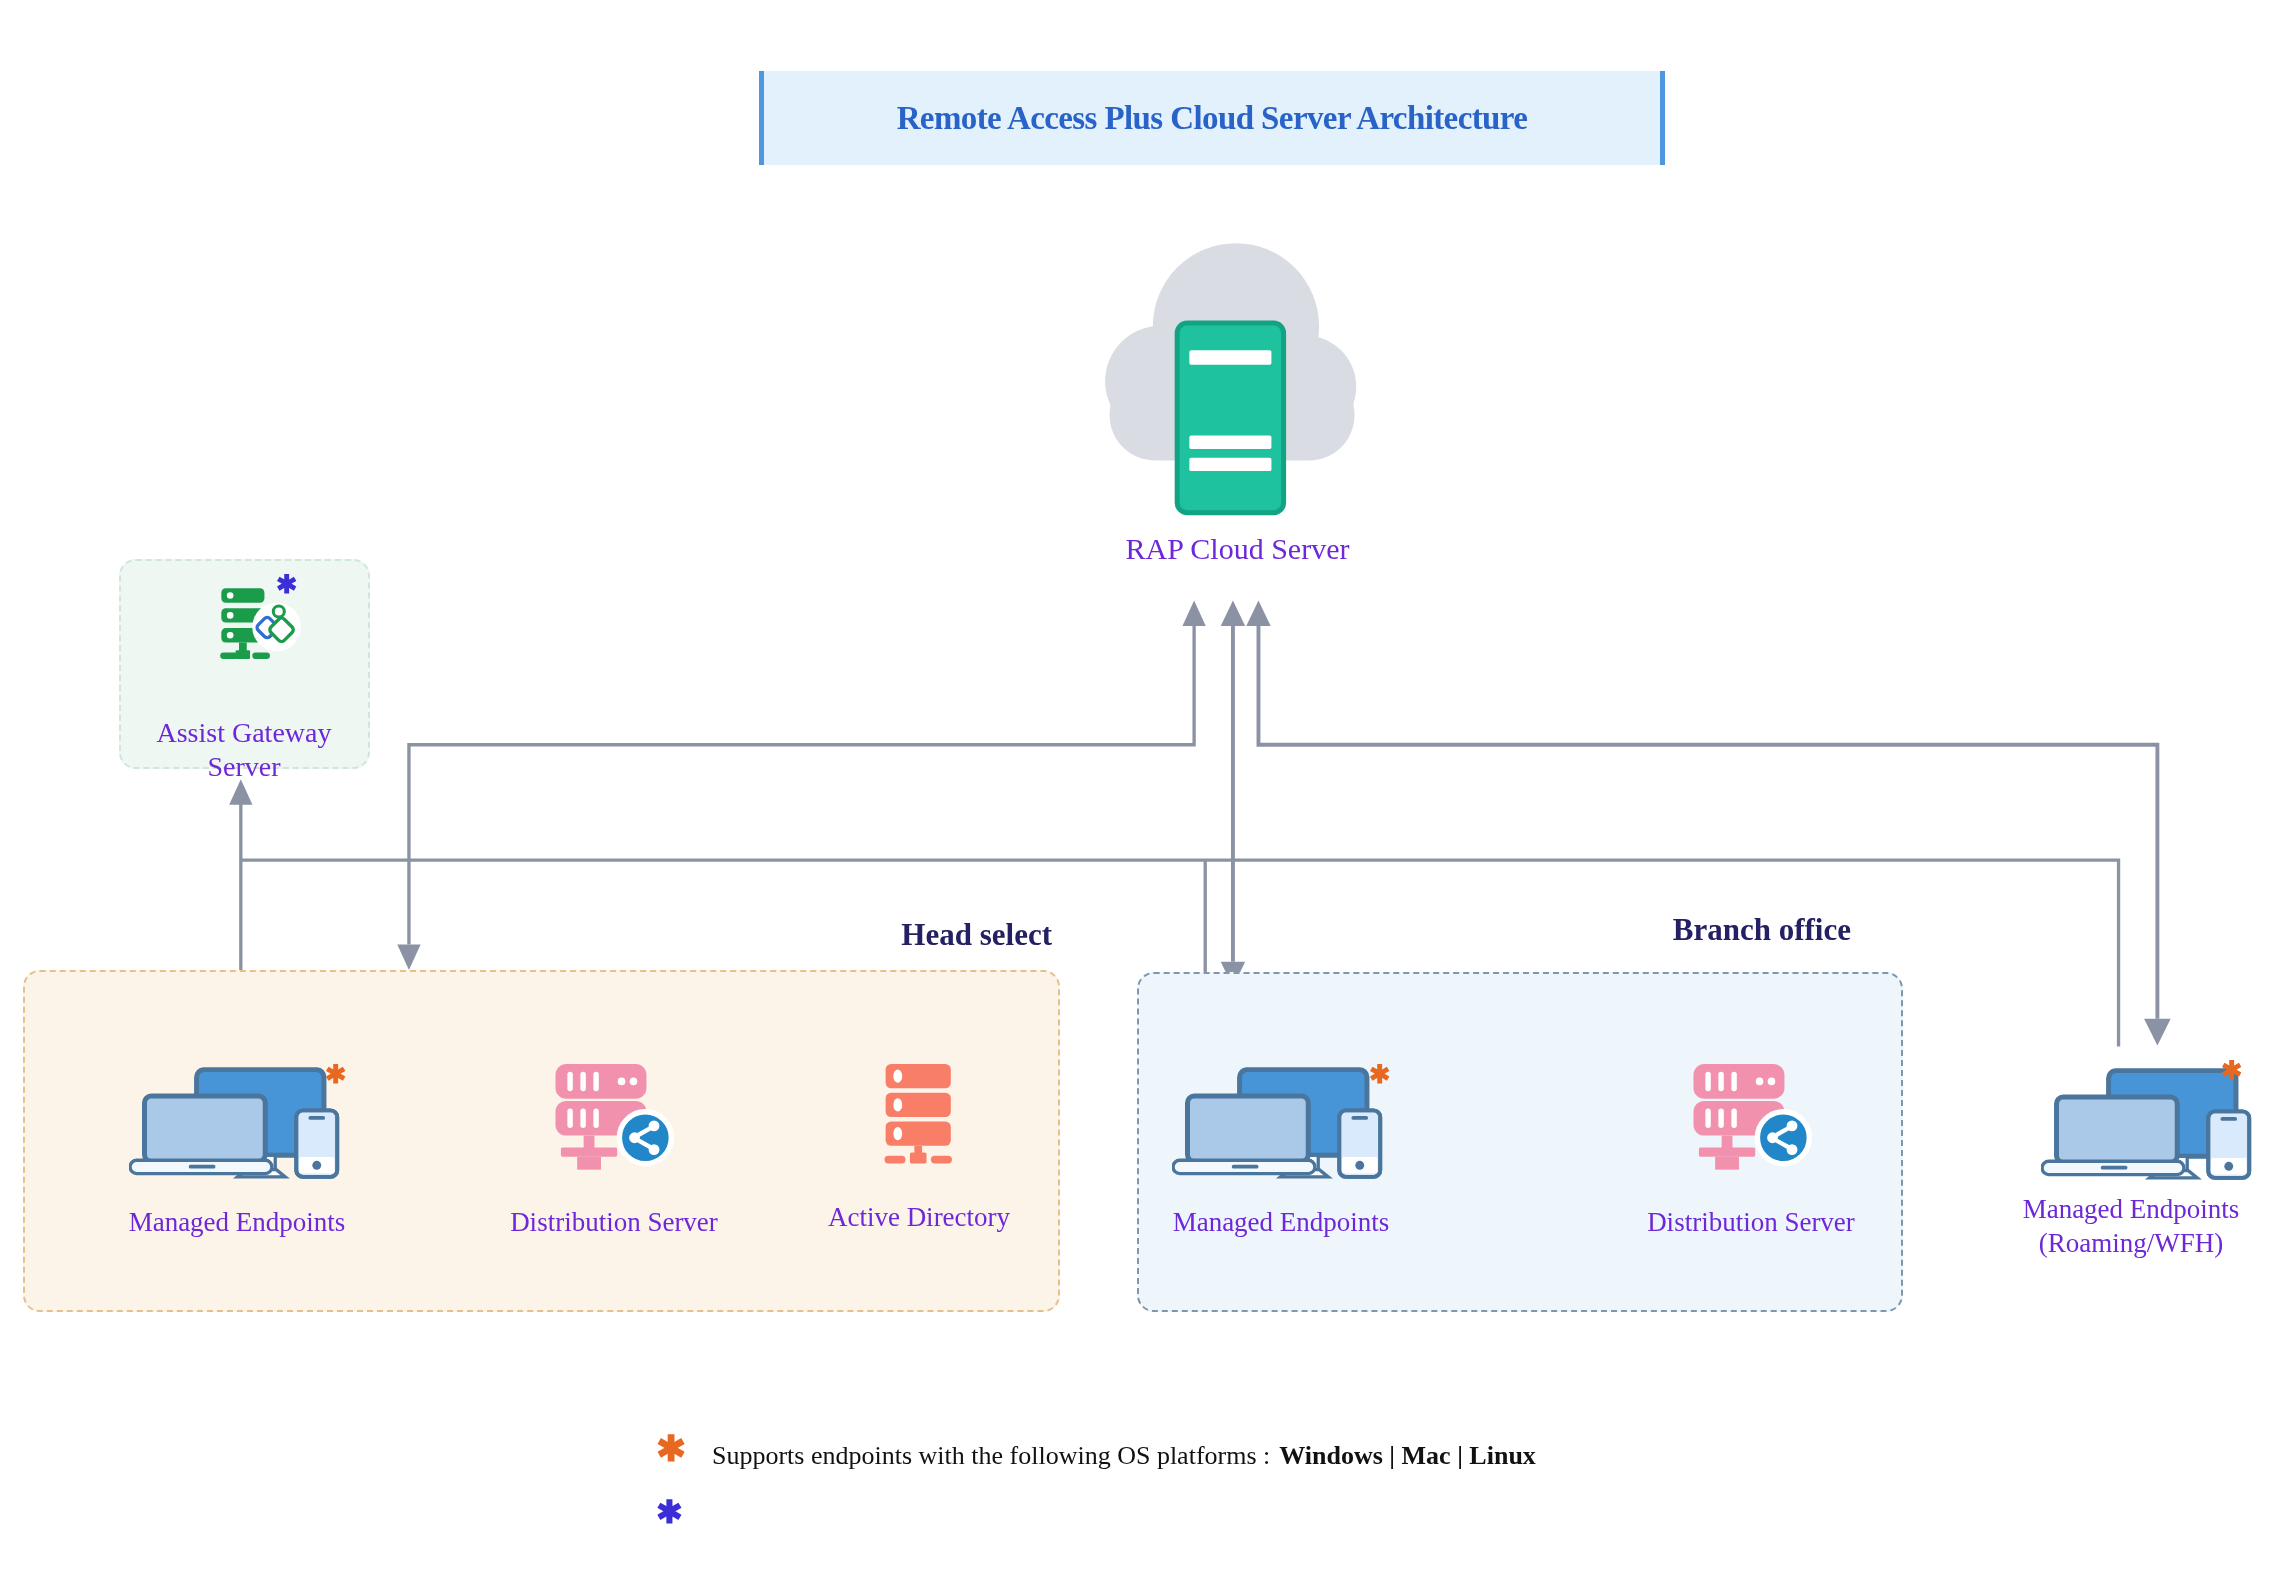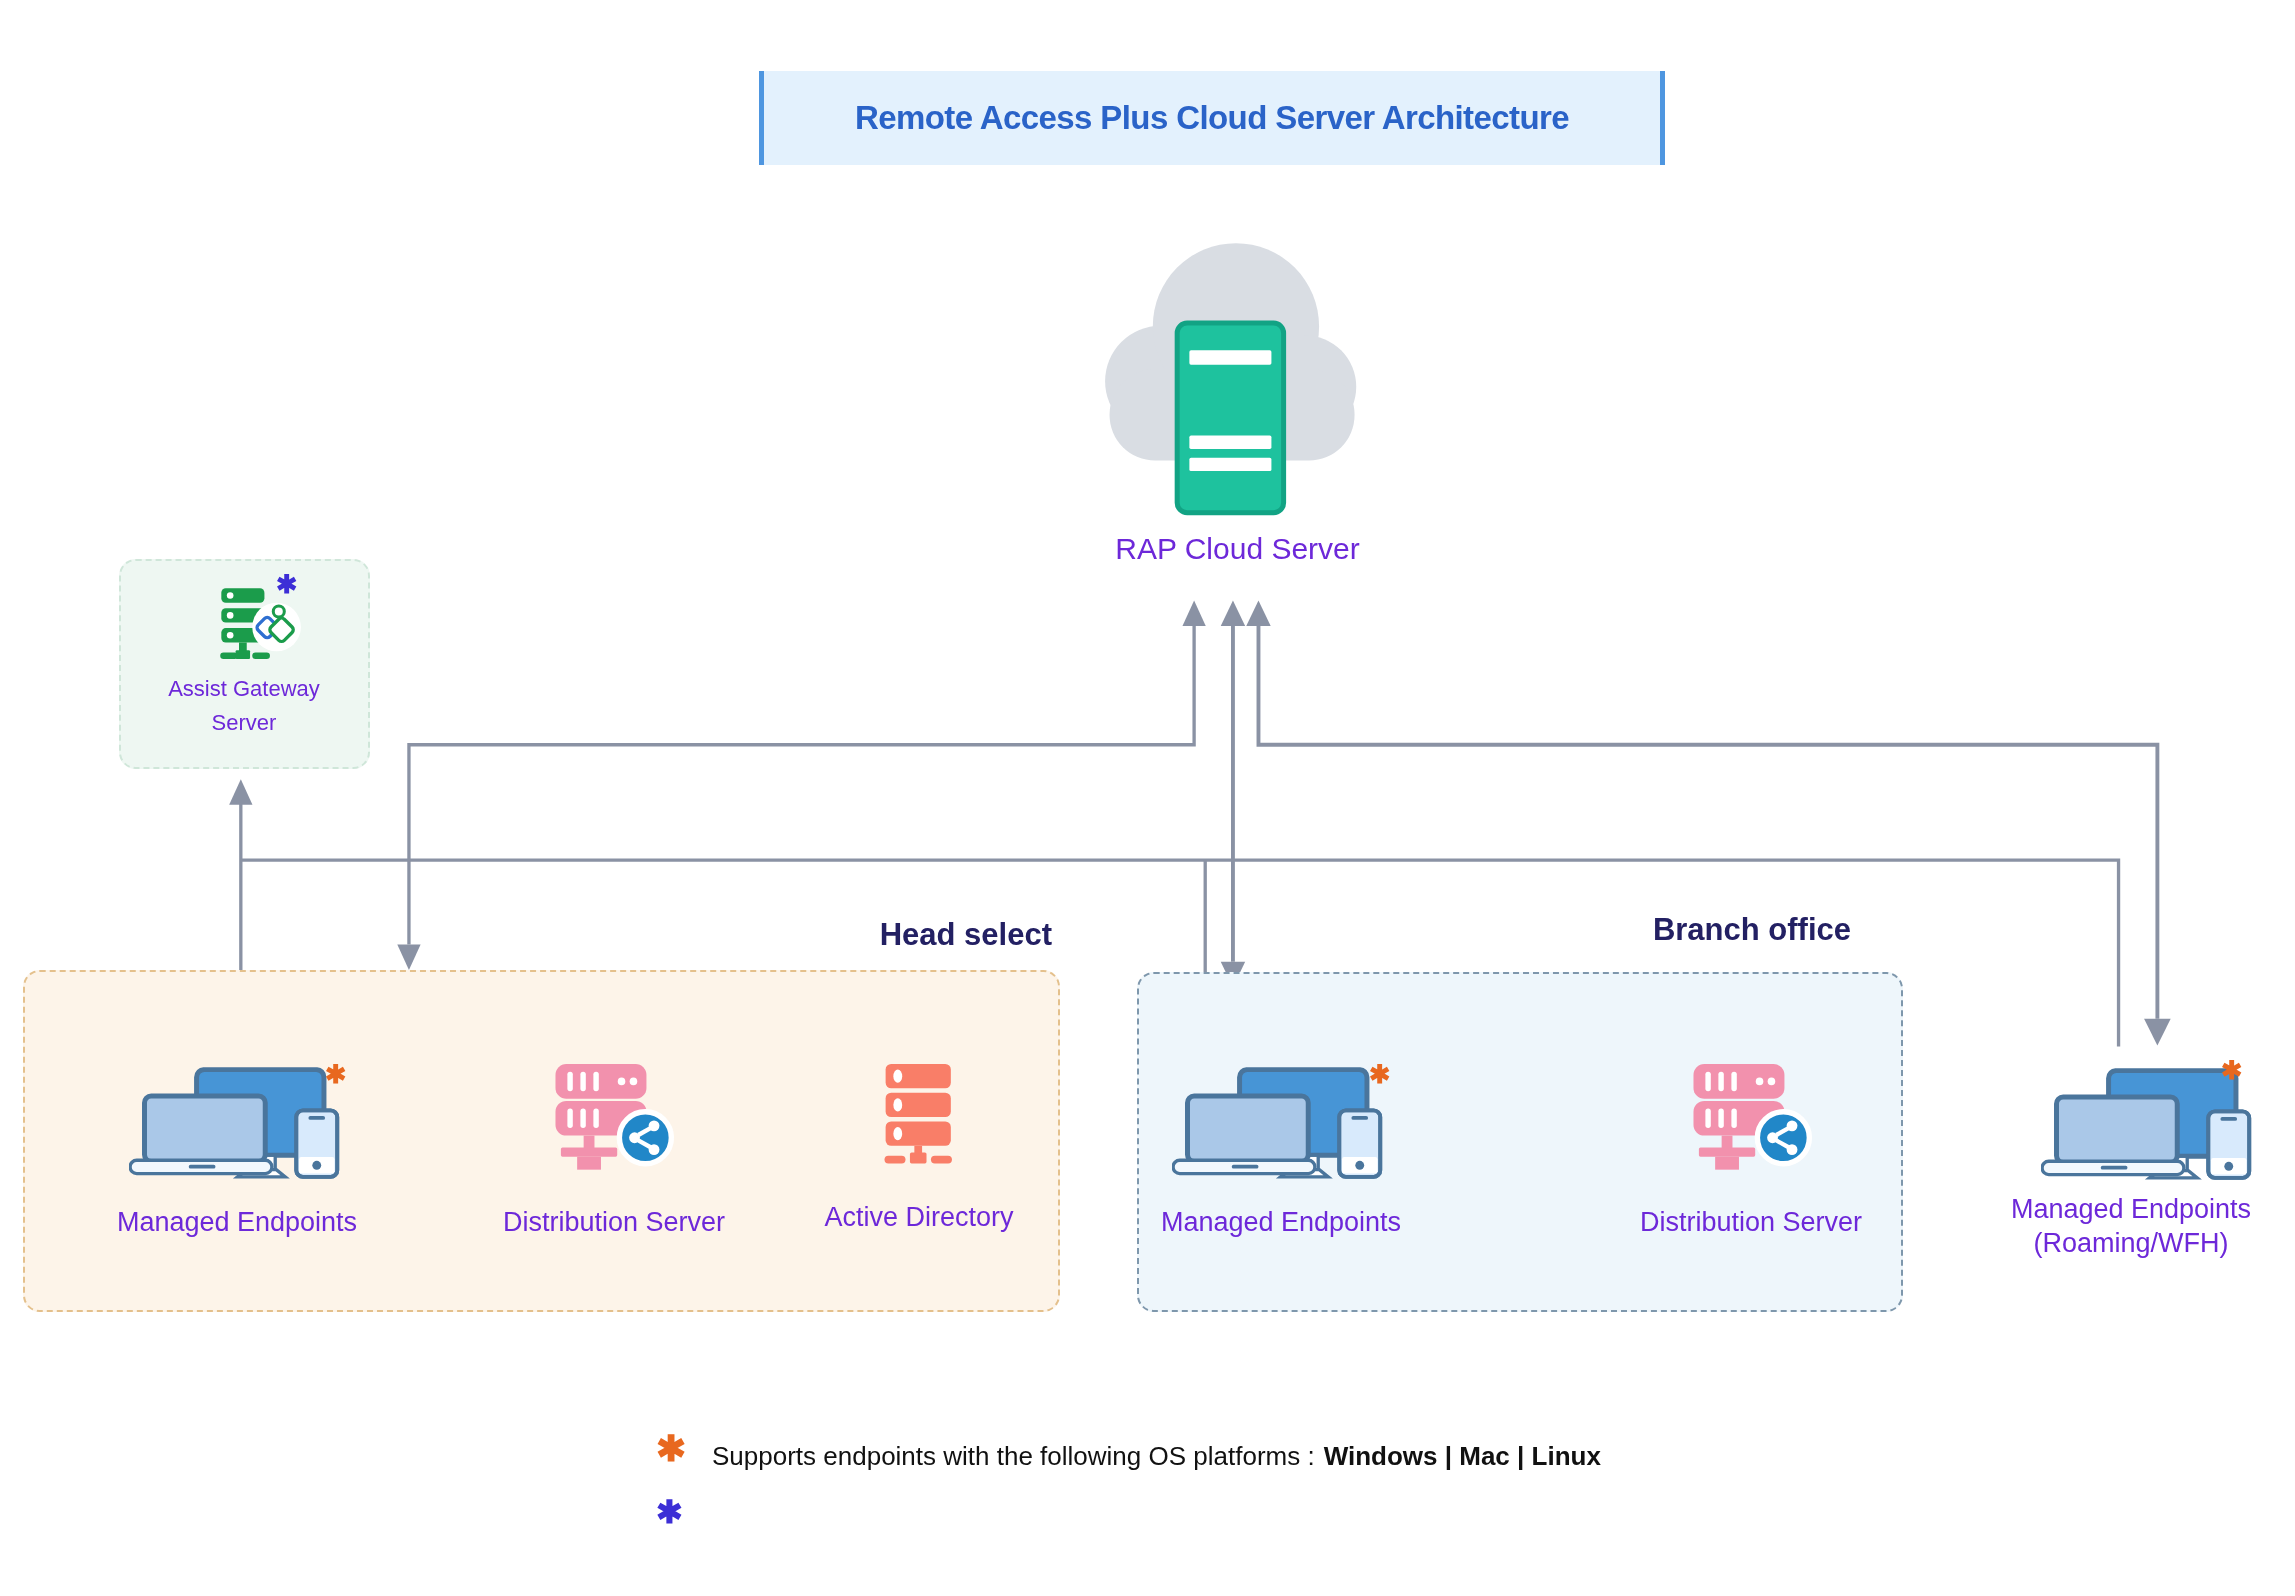--- a/index.html
+++ b/index.html
@@ -8,21 +8,21 @@
     --assist-green:#1b9c4b; --assist-box-bg:#eef7f2; --assist-box-border:#cfe6d9;
     --head-box-bg:#fdf4e9; --head-box-border:#e4c08c;
     --branch-box-bg:#eef6fb; --branch-box-border:#7e97ac;
     --navy:#232063; --connector:#8a92a4; --arrow-gray:#9aa0a5;
     --endpoint-blue:#4795d6; --endpoint-mid:#aac8e8; --endpoint-pale:#d8eafc; --endpoint-stroke:#4a759c;
     --pink:#f291ad; --share-blue:#2187c8; --salmon:#f97e68;
     --asterisk-orange:#e8681f; --asterisk-indigo:#3c2ed6; --text-dark:#1c1c1c;
   }
   html,body{margin:0;padding:0;background:#fff;}
   #canvas{position:relative;width:2295px;height:1596px;background:#fff;overflow:hidden;
-          font-family:Liberation Sans, sans-serif;color:var(--text-dark);}
+          font-family:Liberation Serif, serif;color:var(--text-dark);}
   #connector-layer{position:absolute;left:0;top:0;width:2295px;height:1596px;pointer-events:none;}
 
   .title-box{position:absolute;left:759px;top:71px;width:906px;height:94px;
     background:var(--title-bg);border-left:5.6px solid var(--title-bar);border-right:5.6px solid var(--title-bar);
     display:flex;align-items:center;justify-content:center;box-sizing:border-box;}
   .title-text{font-size:33px;font-weight:bold;color:var(--accent-blue);letter-spacing:-0.6px;white-space:nowrap;}
 
   .cloud-wrap{position:absolute;left:1104px;top:236px;width:255px;height:278px;}
   .node-label{position:absolute;text-align:center;font-size:27px;color:#6d28d9;line-height:34px;}
   .rap-label{left:1093px;top:532px;width:289px;font-size:30px;}
@@ -37,21 +37,21 @@
 
   .office-label{position:absolute;font-size:31px;font-weight:bold;color:var(--navy);text-align:right;white-space:nowrap;}
   .head-office-label{left:777px;top:917px;width:275px;}
   .branch-office-label{left:1576px;top:912px;width:275px;}
 
   .icon{position:absolute;}
   .asterisk{position:absolute;font-size:25.5px;font-weight:bold;line-height:25.5px;}
   .asterisk.orange{color:var(--asterisk-orange);}
   .asterisk.indigo{color:var(--asterisk-indigo);}
 
-  .assist-label{left:124px;top:672px;width:240px;font-size:22px;}
+  .assist-label{left:124px;top:716px;width:240px;font-size:28px;}
 
   .legend-row-ast{position:absolute;font-size:36px;line-height:36px;font-weight:bold;}
   .legend-text{position:absolute;font-size:26px;color:#111;white-space:nowrap;}
   .legend-bold{font-weight:bold;margin-left:9px;}
 </style>
 </head>
 <body>
 
 <div id="canvas">
 

